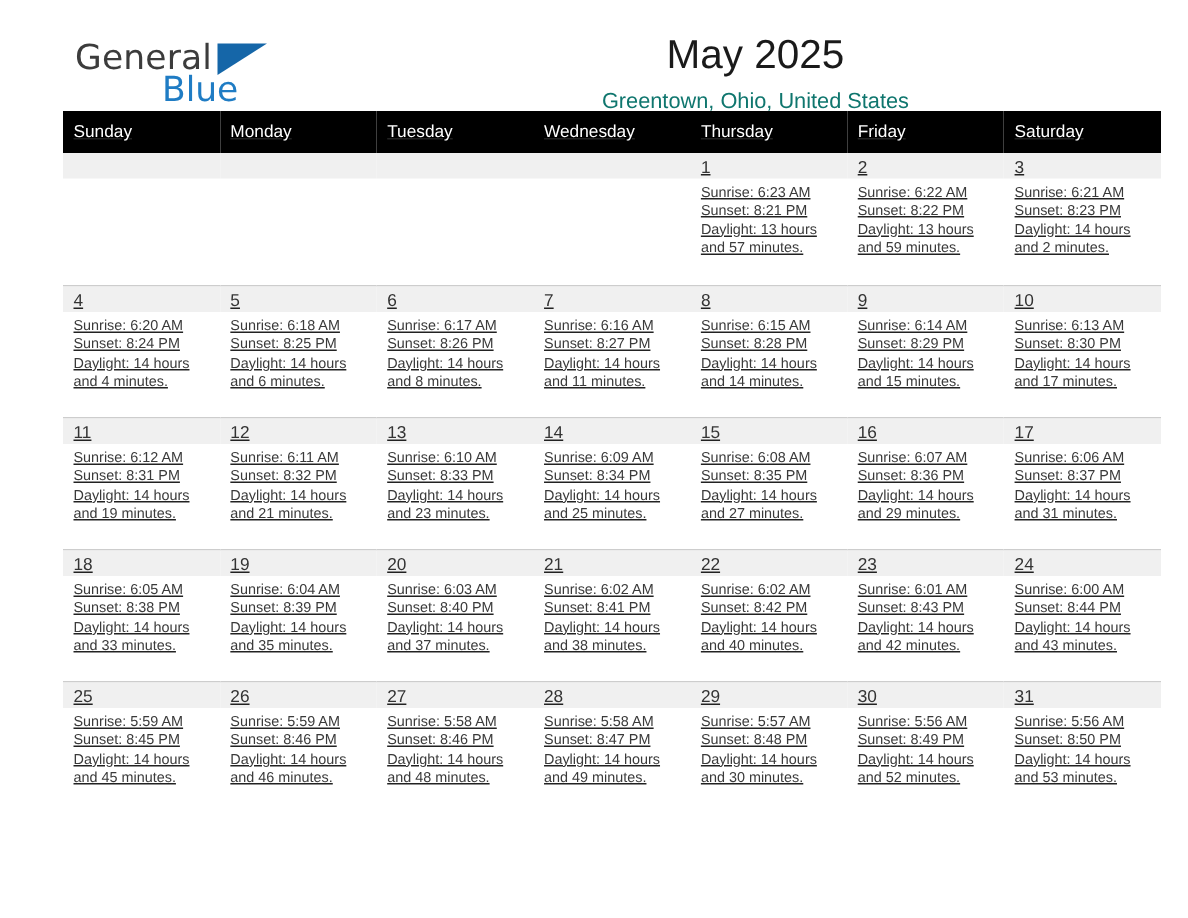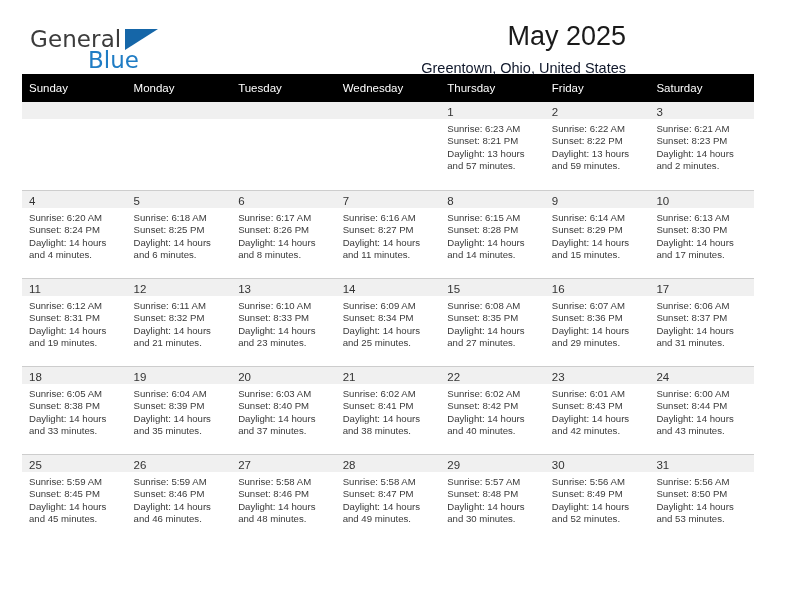--- a/index.html
+++ b/index.html
@@ -13,21 +13,22 @@
     font-family: "Liberation Sans", sans-serif;
     color: #222222;
     overflow: hidden;
   }
 
   .page {
     position: relative;
     width: 656px;
     height: 612px;
     box-sizing: border-box;
-    padding: 0 22px;
+    padding: 0 42px;
+    text-decoration: underline;
   }
 
   
   .header {
     position: relative;
     height: 74px;
   }
 
   .logo {
     position: absolute;
@@ -60,32 +61,32 @@
     width: 0;
     height: 0;
     border-left: 33px solid #1566a8;
     border-bottom: 21px solid transparent;
   }
 
   .title-block {
     position: absolute;
     right: 8px;
     top: 20px;
-    text-align: right;
+    text-align: center;
   }
   .cal-title {
     font-size: 27px;
     font-weight: normal;
     color: #1a1a1a;
     line-height: 32px;
     font-family: "Liberation Sans", sans-serif;
   }
   .cal-subtitle {
     font-size: 14.5px;
-    color: #0f172a;
+    color: #0f766e;
     line-height: 20px;
     margin-top: 6px;
     font-family: "Liberation Sans", sans-serif;
   }
 
   
   .calendar {
     width: 732px;
     border-collapse: collapse;
     table-layout: fixed;

